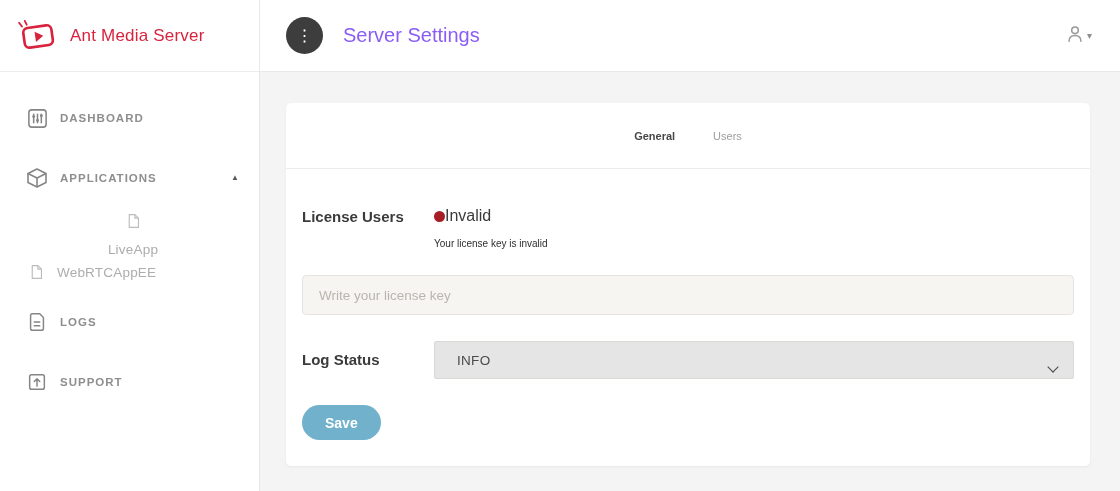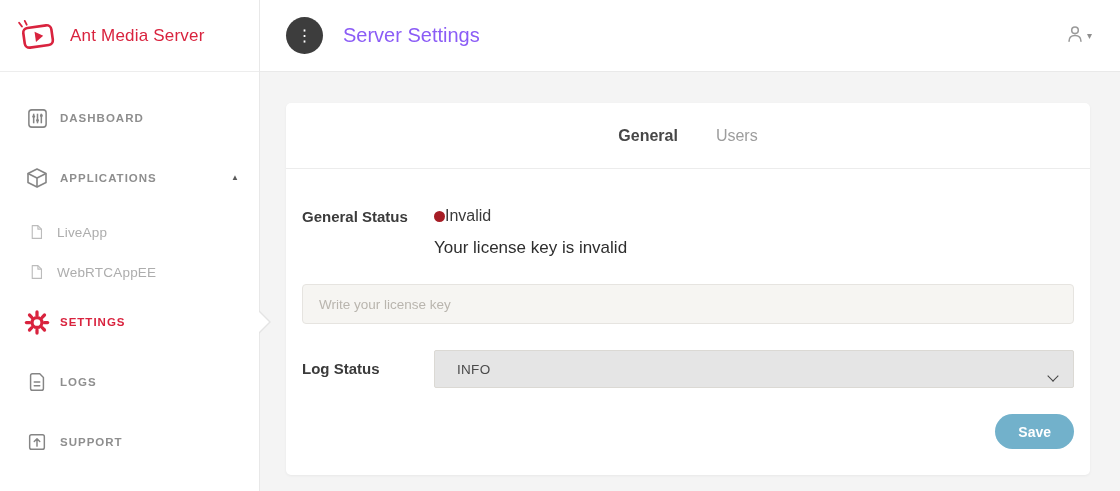--- a/index.html
+++ b/index.html
@@ -9,21 +9,21 @@
   .app { display:flex; width:1120px; height:491px; }
 
   
   .sidebar { width:260px; background:#fff; border-right:1px solid #e8e8e8; position:relative; z-index:10; flex-shrink:0; }
   .logo { height:72px; display:flex; align-items:center; gap:10px; padding-left:16px; border-bottom:1px solid #ededed; cursor:pointer; }
   .logo-text { color:#d9233e; font-size:17px; font-weight:500; letter-spacing:0.2px; white-space:nowrap; }
 
   .menu { padding-top:16px; }
   .menu-item { display:flex; align-items:center; gap:10px; height:60px; padding:0 20px 0 24px; cursor:pointer; position:relative; }
   .menu-item.sub { height:40px; padding-left:27px; gap:12px; }
-  .menu-item.sub.first { margin-top:4px; }
+  .menu-item.sub.first { margin-top:4px;flex-direction:column; }
   .mi-label { font-size:11.5px; font-weight:700; letter-spacing:1px; color:#8e8e8e; white-space:nowrap; }
   .menu-item.sub .mi-label { font-size:13.5px; font-weight:400; letter-spacing:0.2px; color:#adadad; }
   .menu-item.active .mi-label { color:#d9233e; }
   .mi-icon { display:flex; align-items:center; justify-content:center; width:26px; flex-shrink:0; }
   .caret-up { margin-left:auto; color:#5a5a5a; font-size:8px; line-height:1; }
 
   .notch { position:absolute; right:-12px; top:50%; transform:translateY(-50%); width:0; height:0;
            border-top:12px solid transparent; border-bottom:12px solid transparent; border-left:12px solid #e4e4e4; }
   .notch-inner { position:absolute; left:-12px; top:-10px; width:0; height:0;
            border-top:10px solid transparent; border-bottom:10px solid transparent; border-left:10px solid #ffffff; }
@@ -34,45 +34,45 @@
   .menu-toggle { width:37px; height:37px; border-radius:50%; background:#3d3d3d; color:#fff; border:none; display:flex; align-items:center; justify-content:center; cursor:pointer; }
   .menu-toggle span { font-size:16px; line-height:1; }
   .page-title { font-size:20px; color:#8b5cf6; font-weight:500; }
   .user-menu { margin-left:auto; display:flex; align-items:center; gap:1px; cursor:pointer; }
   .user-caret { color:#8f8f8f; font-size:10px; }
 
   
   .content { flex:1; padding:31px 30px 25px 26px; }
   .card { background:#fff; border-radius:5px; min-height:362px; box-shadow:0 1px 3px rgba(0,0,0,0.05); }
   .tabs { height:66px; display:flex; align-items:center; justify-content:center; gap:38px; border-bottom:1px solid #ececec; }
-  .tab { font-size:16px; color:#9d9d9d; cursor:pointer; }
+  .tab { font-size:11px; color:#9d9d9d; cursor:pointer; }
   .tab.active { color:#474747; font-weight:700; }
 
   .form { padding:36px 16px 26px 16px; }
   .frow { display:flex; align-items:center; margin-bottom:26px; }
   .frow.top { align-items:flex-start; }
   .flabel { width:132px; flex-shrink:0; font-size:15px; font-weight:600; color:#3b3b3b; line-height:1.55; }
   .flabel .narrow { display:block; max-width:95px; }
   .fvalue { flex:1; min-width:0; }
 
   .status-line { display:flex; align-items:center; font-size:16px; color:#3a3a3a; padding-top:2px; }
   .dot { width:11px; height:11px; border-radius:50%; background:#a61d25; flex-shrink:0; }
-  .status-desc { margin-top:13px; font-size:17px; color:#2e2e2e; }
+  .status-desc { margin-top:13px; font-size:10px; color:#2e2e2e; }
 
   .text-input { width:100%; height:40px; background:#f6f5f2; border:1px solid #e6e4e0; border-radius:4px; padding:0 16px; font-size:13.5px; color:#4c1d95; outline:none; font-family:"Liberation Sans", sans-serif; }
   .text-input::placeholder { color:#b9b5ae; }
 
   .select-wrap { position:relative; width:100%; }
   .log-select { width:100%; height:38px; appearance:none; -webkit-appearance:none; -moz-appearance:none;
                 background:#e5e5e5; border:1px solid #dbd9d4; border-radius:2px; padding:0 22px;
                 font-size:13.5px; letter-spacing:0.3px; color:#4a4a4a; font-family:"Liberation Sans", sans-serif; cursor:pointer; outline:none; }
   .select-chevron { position:absolute; right:17px; top:12px; width:8px; height:8px;
                     border-right:1.6px solid #444; border-bottom:1.6px solid #444; transform:rotate(45deg); pointer-events:none; }
 
-  .save-row { display:flex; justify-content:flex-end; margin-top:18px; }
+  .save-row { display:flex; justify-content:flex-start; margin-top:18px; }
   .save-btn { background:#72b1cb; color:#fff; border:none; border-radius:18px; height:35px; padding:0 23px;
               font-size:14px; font-weight:700; cursor:pointer; font-family:"Liberation Sans", sans-serif; }
 </style>
 </head>
 <body>
 
 <div class="app">
 
   <aside class="sidebar">
 
@@ -131,41 +131,20 @@
       <div class="menu-item sub">
         <span class="mi-icon" style="width:18px">
           <svg width="17" height="18" viewBox="0 0 24 24" fill="none" stroke="#bcbcbc" stroke-width="1.6" stroke-linejoin="round">
             <path d="M6 3 H14 L19 8 V21 H6 Z"></path>
             <path d="M14 3 V8 H19"></path>
           </svg>
         </span>
         <span class="mi-label">WebRTCAppEE</span>
       </div>
 
-      <div class="menu-item active">
-        <span class="mi-icon">
-          <svg width="27" height="27" viewBox="0 0 24 24" fill="none">
-            <circle cx="12" cy="12" r="4.6" stroke="#d9233e" stroke-width="3"></circle>
-            <g stroke="#d9233e" stroke-width="3" stroke-linecap="round">
-              <line x1="18.8" y1="12" x2="21.8" y2="12"></line>
-              <line x1="16.81" y1="16.81" x2="18.93" y2="18.93"></line>
-              <line x1="12" y1="18.8" x2="12" y2="21.8"></line>
-              <line x1="7.19" y1="16.81" x2="5.07" y2="18.93"></line>
-              <line x1="5.2" y1="12" x2="2.2" y2="12"></line>
-              <line x1="7.19" y1="7.19" x2="5.07" y2="5.07"></line>
-              <line x1="12" y1="5.2" x2="12" y2="2.2"></line>
-              <line x1="16.81" y1="7.19" x2="18.93" y2="5.07"></line>
-            </g>
-          </svg>
-        </span>
-        <span class="mi-label">SETTINGS</span>
-        <span class="notch">
-            <span class="notch-inner"></span>
-          </span>
-      </div>
 
       <div class="menu-item">
         <span class="mi-icon">
           <svg width="22" height="22" viewBox="0 0 24 24" fill="none" stroke="#858585" stroke-width="1.6" stroke-linejoin="round">
             <path d="M7 3 C5.9 3 5 3.9 5 5 V19 C5 20.1 5.9 21 7 21 H17 C18.1 21 19 20.1 19 19 V7 L15 3 Z"></path>
             <path d="M9 12 H15 M9 16 H15" stroke-linecap="round"></path>
           </svg>
         </span>
         <span class="mi-label">LOGS</span>
       </div>
@@ -205,21 +184,21 @@
       <div class="card">
 
         <div class="tabs">
           <div class="tab active">General</div>
           <div class="tab">Users</div>
         </div>
 
         <div class="form">
 
           <div class="frow top">
-            <div class="flabel">General Status</div>
+            <div class="flabel">License Users</div>
             <div class="fvalue">
               <div class="status-line">
                 <span class="dot"></span>
                 <span>Invalid</span>
               </div>
               <div class="status-desc">Your license key is invalid</div>
             </div>
           </div>
 
           <div class="frow">

